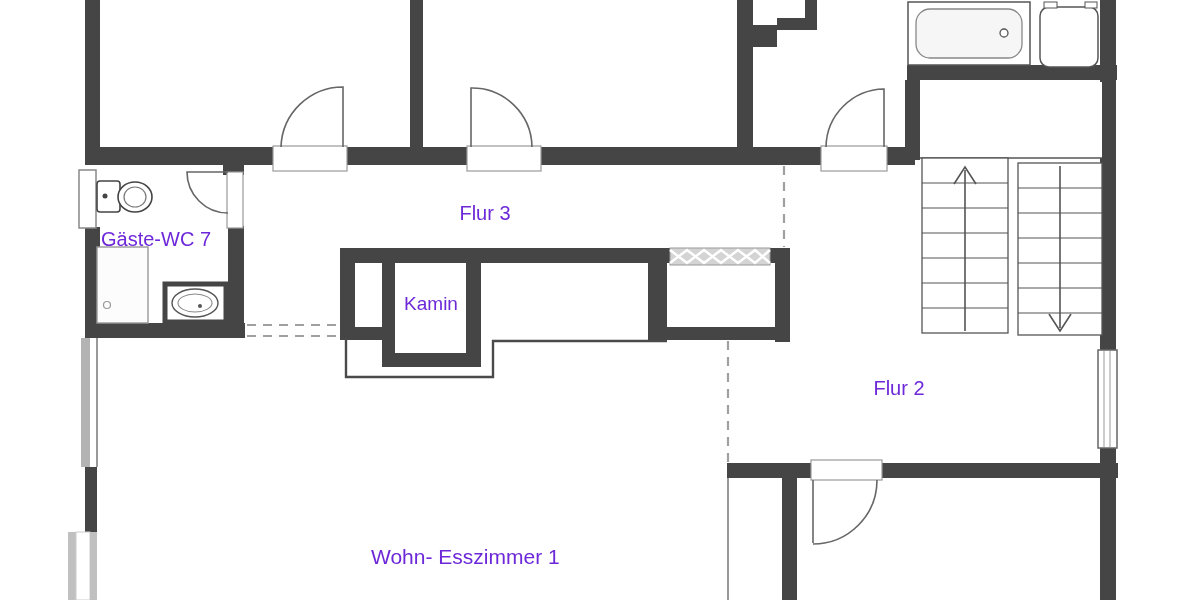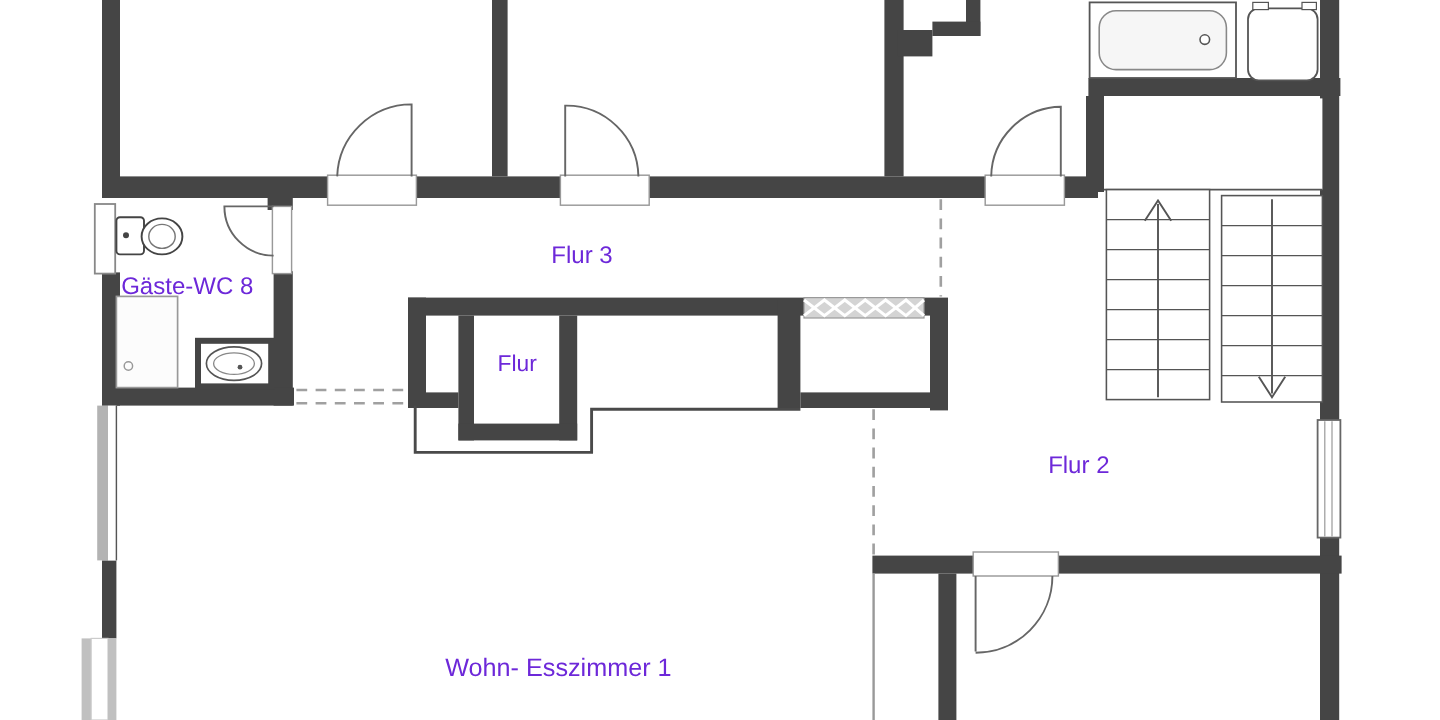--- a/index.html
+++ b/index.html
@@ -141,18 +141,18 @@
     <ellipse cx="135" cy="197" rx="11" ry="10" fill="none" stroke="#777" stroke-width="1.2"></ellipse>
     <rect x="97" y="247" width="51" height="76" fill="#fcfcfc" stroke="#999" stroke-width="1.4"></rect>
     <circle cx="107" cy="305" r="3.5" fill="none" stroke="#999" stroke-width="1.2"></circle>
     <rect x="165" y="284" width="61" height="38" fill="#ffffff" stroke="#454545" stroke-width="5"></rect>
     <ellipse cx="195" cy="303" rx="23" ry="14" fill="#ffffff" stroke="#555" stroke-width="1.4"></ellipse>
     <ellipse cx="195" cy="303" rx="17" ry="9" fill="none" stroke="#888" stroke-width="1.1"></ellipse>
     <circle cx="200" cy="306" r="2" fill="#555"></circle>
   </g>
 </svg>
 
-  <div class="room-label lbl-20" style="left:101px;top:228px;">Gäste-WC 8</div>
+  <div class="room-label lbl-20" style="left:101px;top:228px;">Gäste-WC 7</div>
   <div class="room-label lbl-20 center" style="left:443px;top:202px;width:84px;">Flur 3</div>
-  <div class="room-label lbl-19 center" style="left:394px;top:294px;width:74px;">Flur</div>
+  <div class="room-label lbl-19 center" style="left:394px;top:294px;width:74px;">Kamin</div>
   <div class="room-label lbl-20 center" style="left:856px;top:377px;width:86px;">Flur 2</div>
   <div class="room-label lbl-21" style="left:329px;top:545px;margin-left:42px;">Wohn- Esszimmer 1</div>
 </div>
 
 </body></html>

